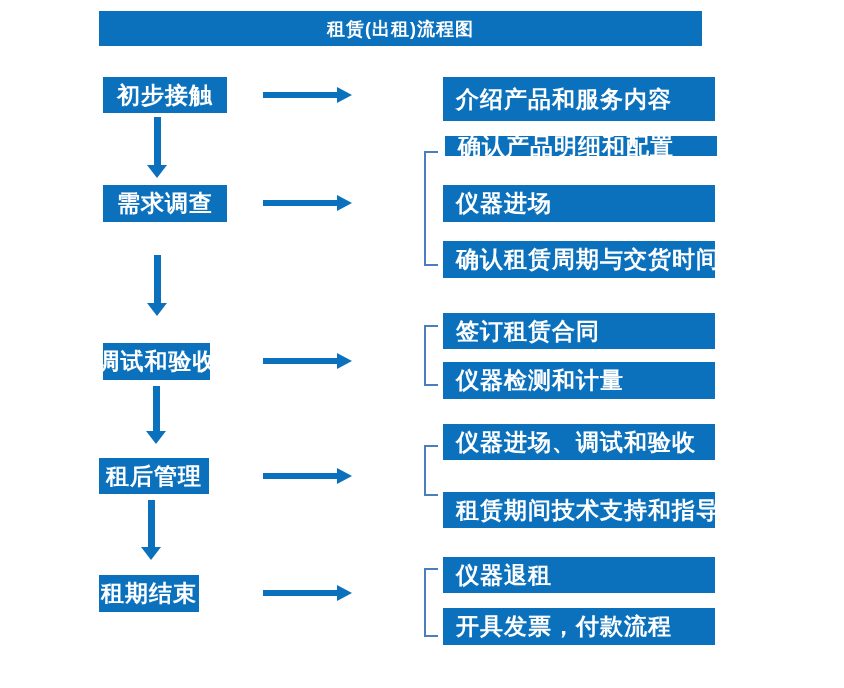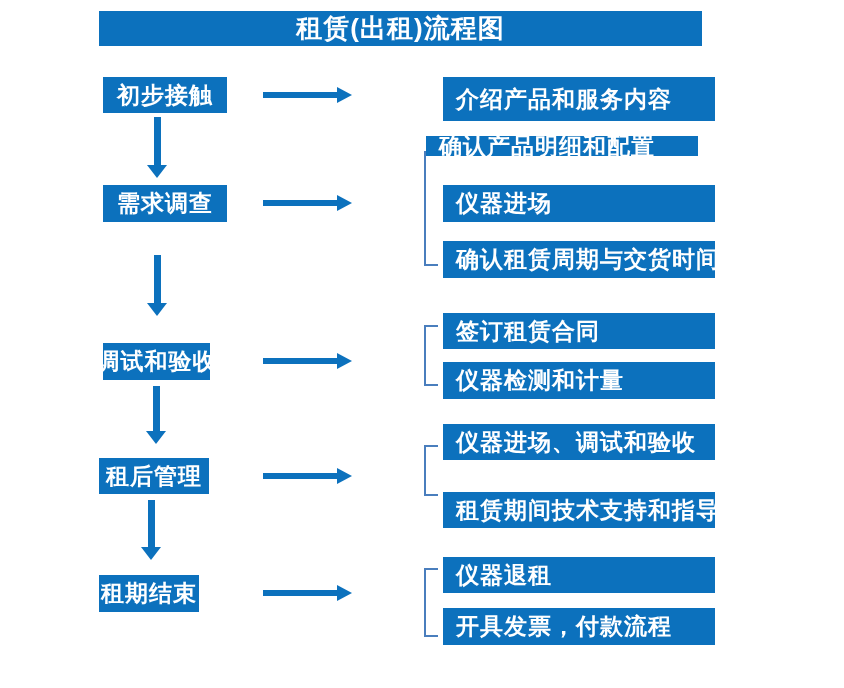--- a/index.html
+++ b/index.html
@@ -17,21 +17,21 @@
   }
   .titlebar {
     position: absolute;
     left: 99px;
     top: 11px;
     width: 603px;
     height: 35px;
     background: var(--primary, #0c71bd);
     color: var(--box_text, #ffffff);
     font-weight: bold;
-    font-size: 26px;
+    font-size: 18px;
     display: flex;
     align-items: center;
     justify-content: center;
     letter-spacing: 1px;
   }
   .box {
     position: absolute;
     background: var(--primary, #0c71bd);
     color: var(--box_text, #ffffff);
     font-weight: bold;
@@ -131,21 +131,21 @@
     <div class="head"></div>
   </div>
 
   <div class="bracket" style="top:151px;height:111px"></div>
   <div class="bracket" style="top:325px;height:57px"></div>
   <div class="bracket" style="top:445px;height:47px"></div>
   <div class="bracket" style="top:568px;height:65px"></div>
 
   <div class="box leftpad" style="left:443px;top:77px;width:259px;height:44px">介绍产品和服务内容</div>
 
-  <div class="box leftpad" style="left:426px;top:136px;width:259px;height:20px">确认产品明细和配置</div>
+  <div class="box leftpad" style="left:445px;top:136px;width:259px;height:20px">确认产品明细和配置</div>
   <div class="box leftpad" style="left:443px;top:185px;width:259px;height:37px">仪器进场</div>
   <div class="box leftpad" style="left:443px;top:241px;width:259px;height:37px">确认租赁周期与交货时间</div>
 
   <div class="box leftpad" style="left:443px;top:313px;width:259px;height:36px">签订租赁合同</div>
   <div class="box leftpad" style="left:443px;top:362px;width:259px;height:37px">仪器检测和计量</div>
 
   <div class="box leftpad" style="left:443px;top:424px;width:259px;height:36px">仪器进场、调试和验收</div>
   <div class="box leftpad" style="left:443px;top:492px;width:259px;height:36px">租赁期间技术支持和指导</div>
 
   <div class="box leftpad" style="left:443px;top:557px;width:259px;height:36px">仪器退租</div>

